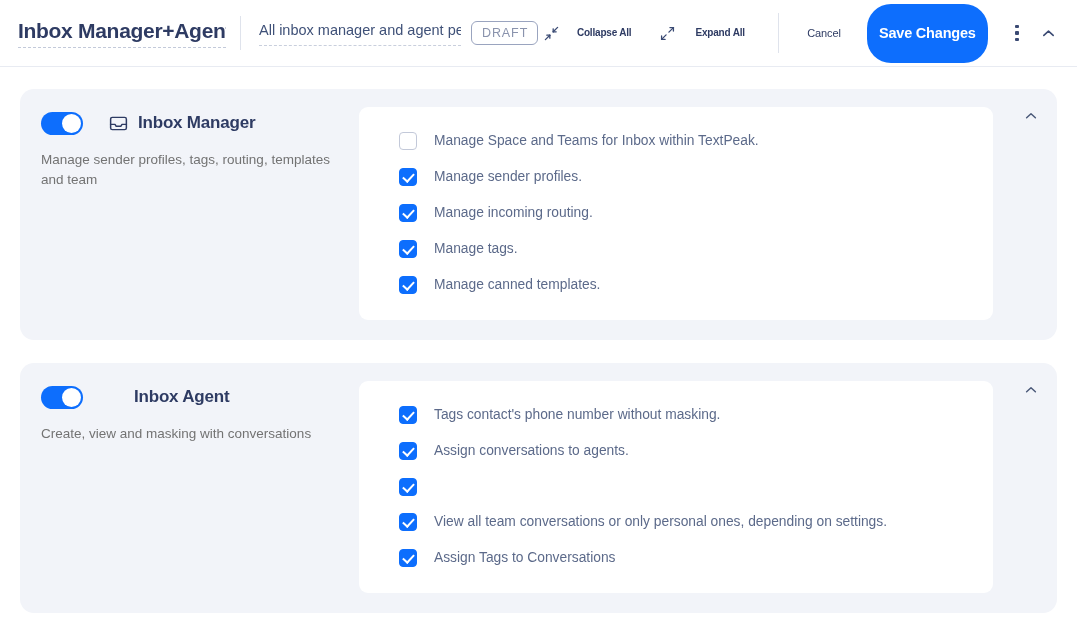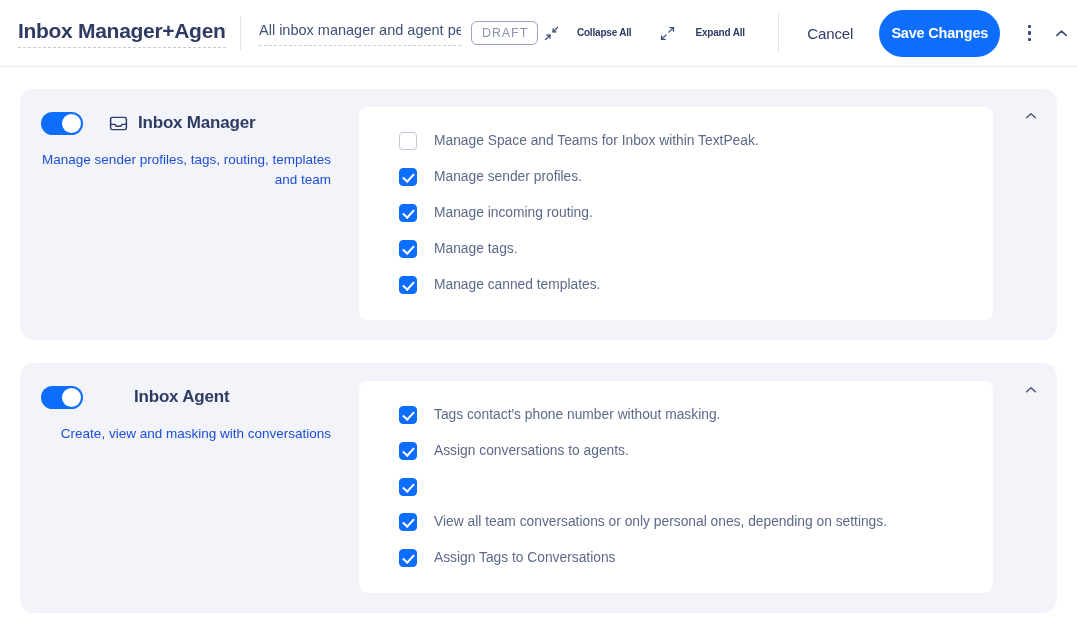--- a/index.html
+++ b/index.html
@@ -108,40 +108,40 @@
   .hdr-sep {
     width: 1px;
     height: 40px;
     background: #dfe3ec;
     margin: 0 0 0 22px;
     flex: 0 0 1px;
   }
 
   .cancel-btn {
     flex: 0 0 auto;
-    font-size: 15px;
+    font-size: 11px;
     font-weight: 500;
     color: #2e3b63;
     margin-left: 28px;
     margin-right: 26px;
     letter-spacing: -0.1px;
   }
 
   .save-btn {
     flex: 0 0 auto;
     background: #0d6efd;
     color: #ffffff;
     font-size: 14.5px;
     font-weight: 700;
     line-height: 17px;
     text-align: center;
     border: none;
     border-radius: 24px;
     width: 121px;
-    height: 47px;
+    height: 59px;
     display: flex;
     align-items: center;
     justify-content: center;
     font-family: "Liberation Sans", sans-serif;
     letter-spacing: -0.2px;
   }
 
   .kebab-btn {
     flex: 0 0 auto;
     width: 26px;
@@ -185,21 +185,20 @@
     display: flex;
     position: relative;
     padding: 18px 20px 20px 21px;
     margin-bottom: 23px;
   }
 
   .card-left {
     width: 318px;
     flex: 0 0 318px;
     padding-top: 2px;
-    text-align: right;
   }
 
   .card-left-head {
     display: flex;
     align-items: center;
     height: 28px;
   }
 
   .toggle {
     width: 42px;
@@ -234,21 +233,21 @@
     letter-spacing: -0.2px;
     margin-left: 9px;
     white-space: nowrap;
   }
   .section-title.no-icon { margin-left: 51px; }
 
   .section-desc {
     margin-top: 13px;
     font-size: 13.5px;
     line-height: 20px;
-    color: #1d4ed8;
+    color: #737373;
     max-width: 290px;
   }
 
   .card-right {
     flex: 1 1 auto;
     background: #ffffff;
     border-radius: 9px;
     padding: 16px 20px 17px 20px;
     margin-right: 44px;
     min-height: 120px;

